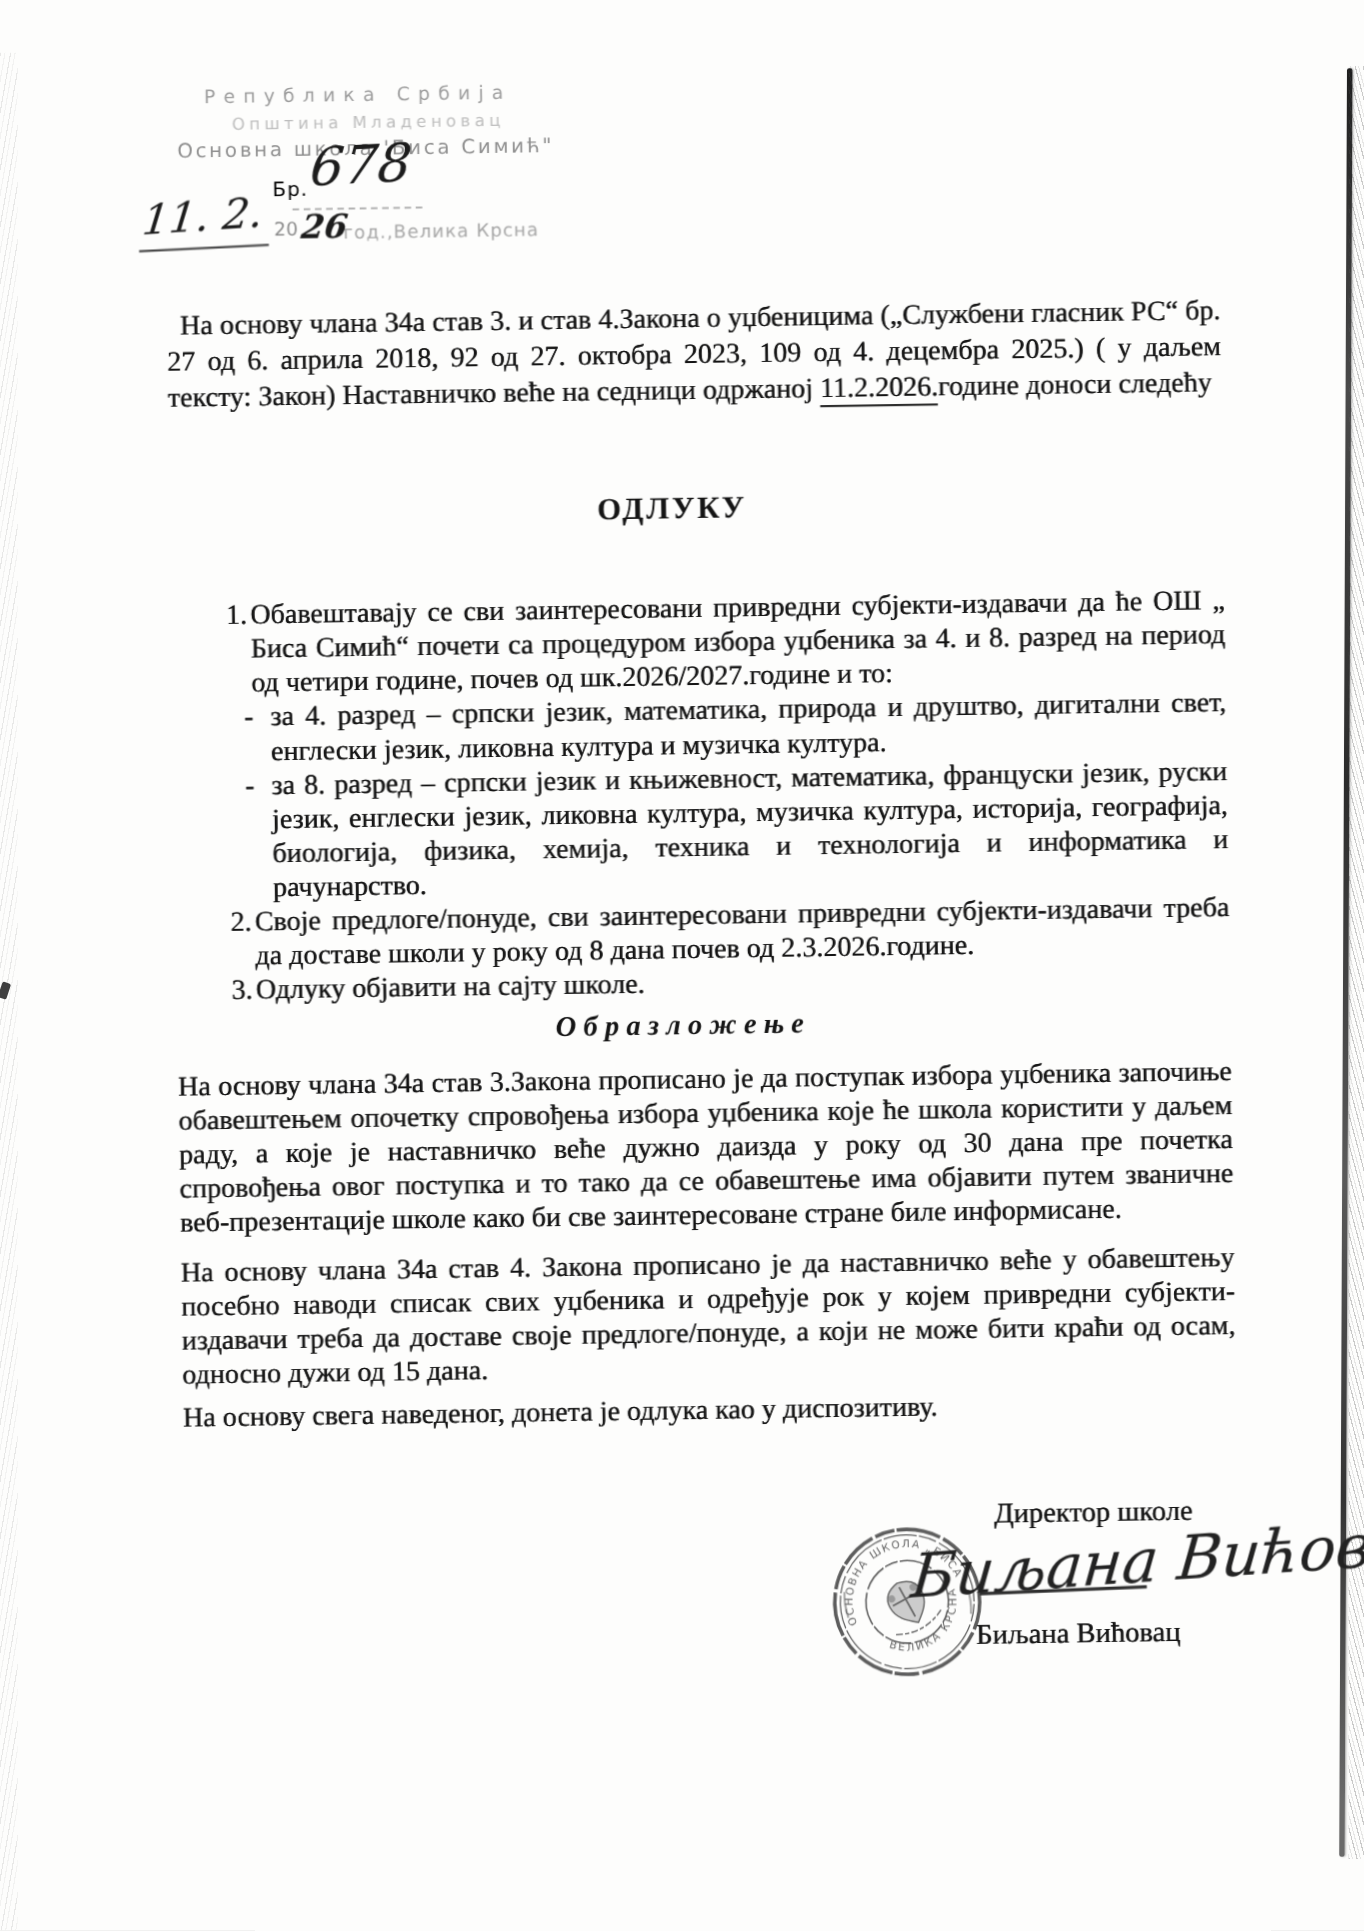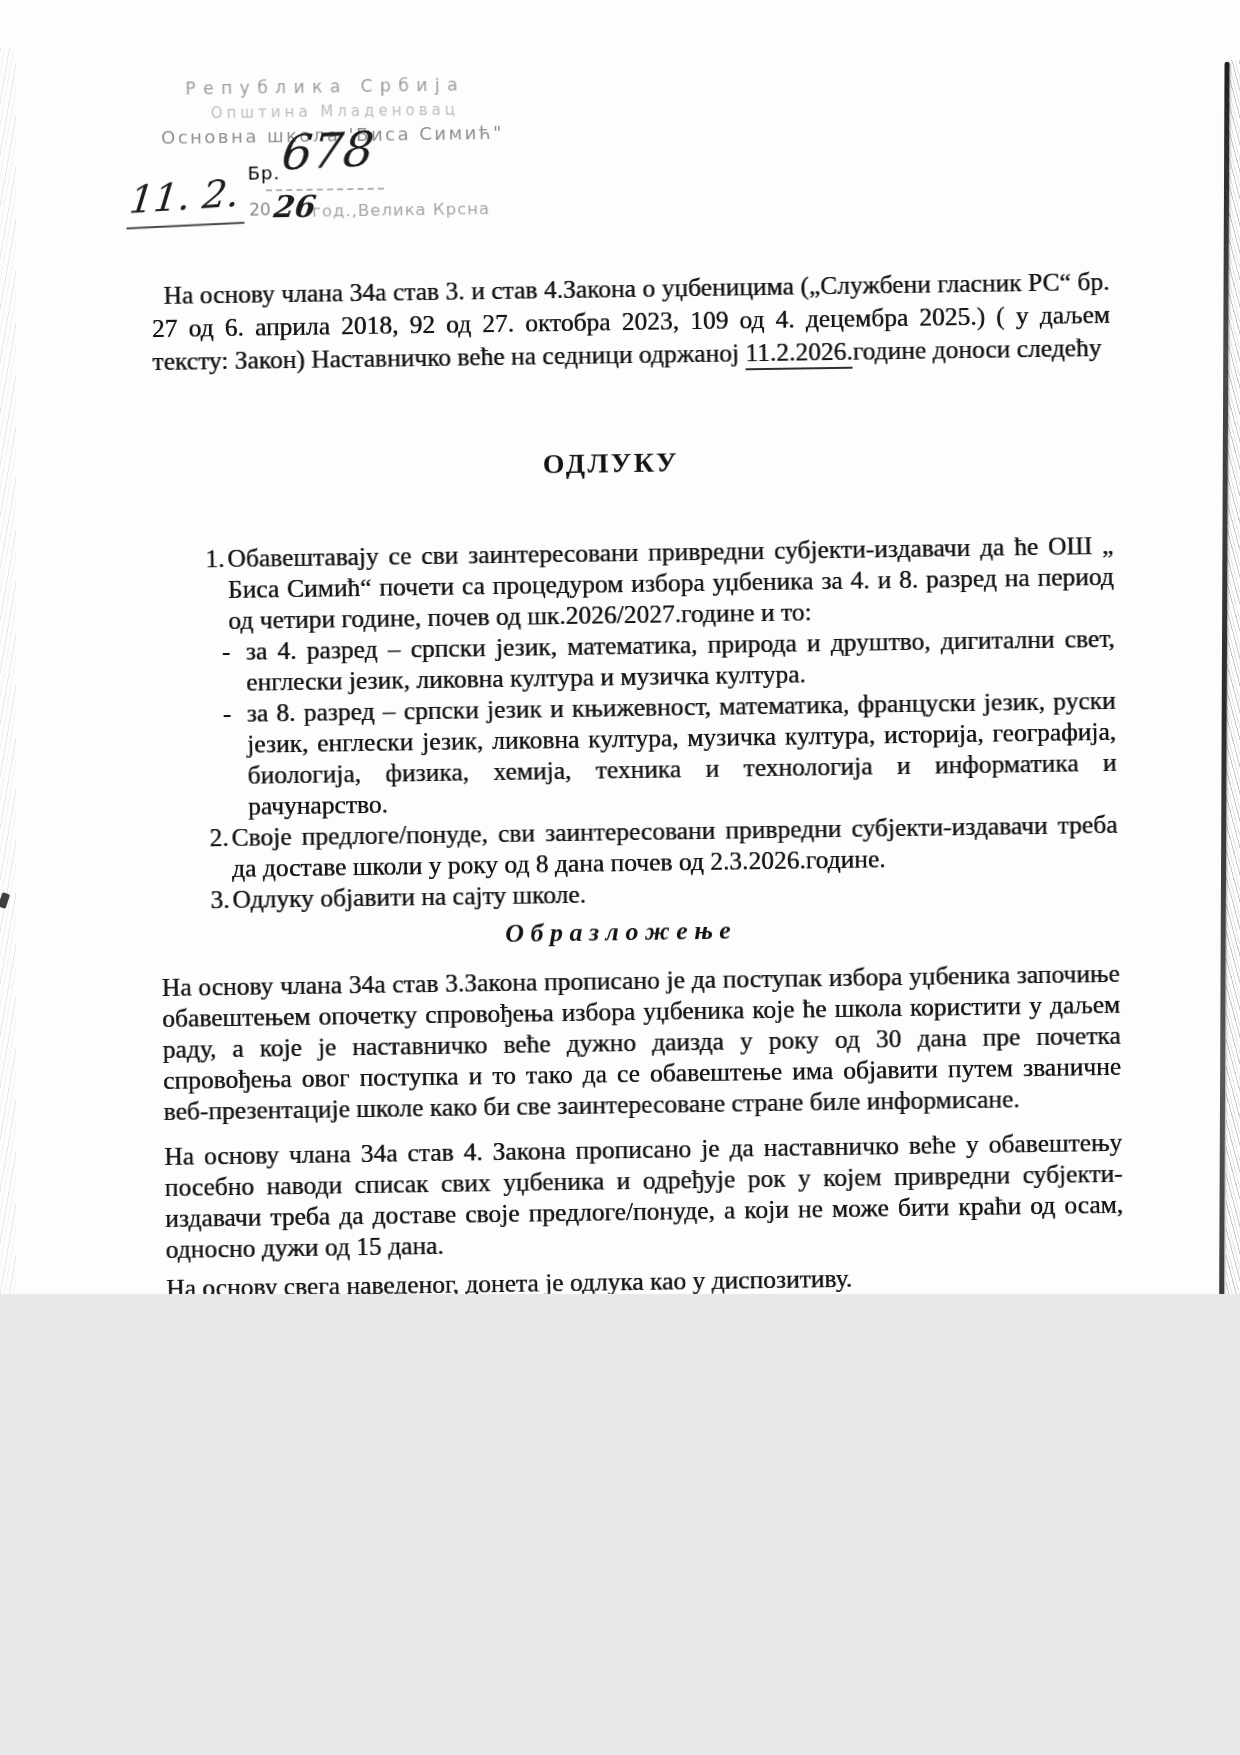--- a/index.html
+++ b/index.html
@@ -1,17 +1,17 @@
 <!DOCTYPE html>
 <html><head>
 <meta charset="utf-8">
 <style>
   html,body{margin:0;padding:0;background:#e8e8e8;}
   .page{
-    position:relative;width:1240px;height:1294px;background:#fdfdfc;overflow:hidden;
+    position:relative;width:1240px;height:1755px;background:#fdfdfc;overflow:hidden;
     font-family:"Liberation Serif",serif;color:#141414;
   }
   
   .edge-left{
     position:absolute;left:0;top:48px;width:16px;height:1707px;
     background-image:repeating-linear-gradient(100deg,
       rgba(90,90,90,.16) 0 1px, transparent 1px 4px,
       rgba(120,120,120,.10) 4px 5px, transparent 5px 9px);
     opacity:.8;
   }

